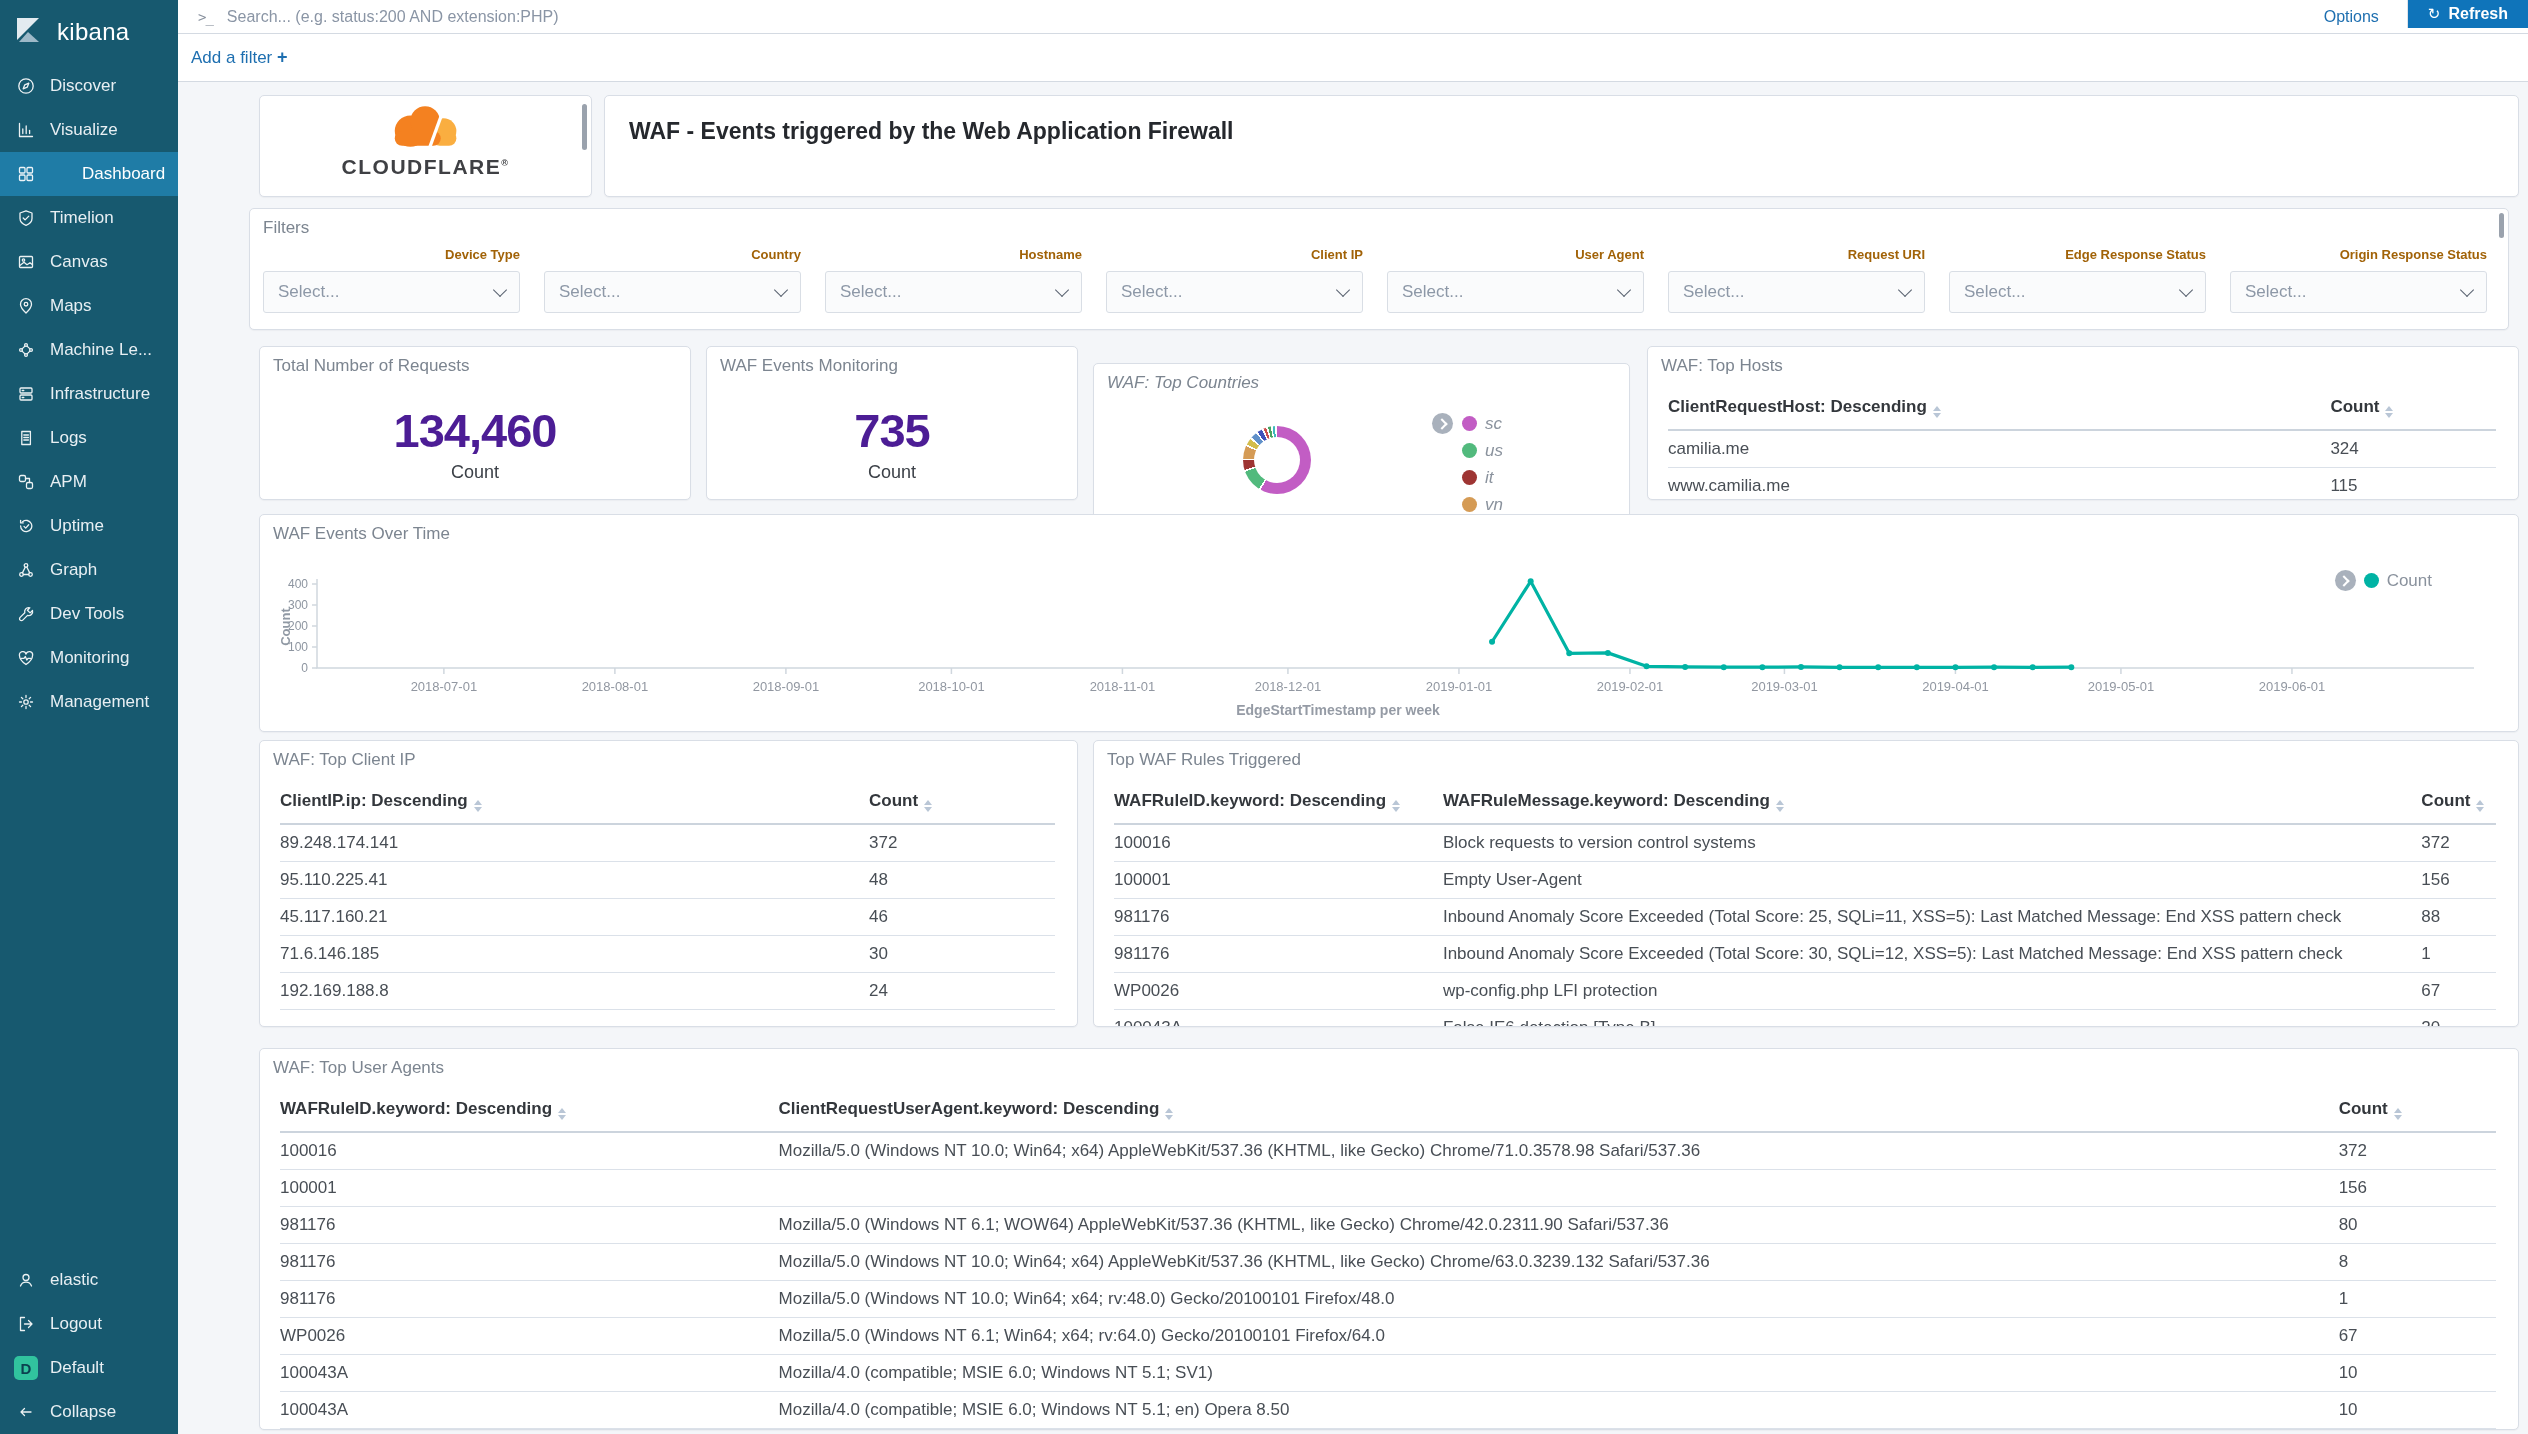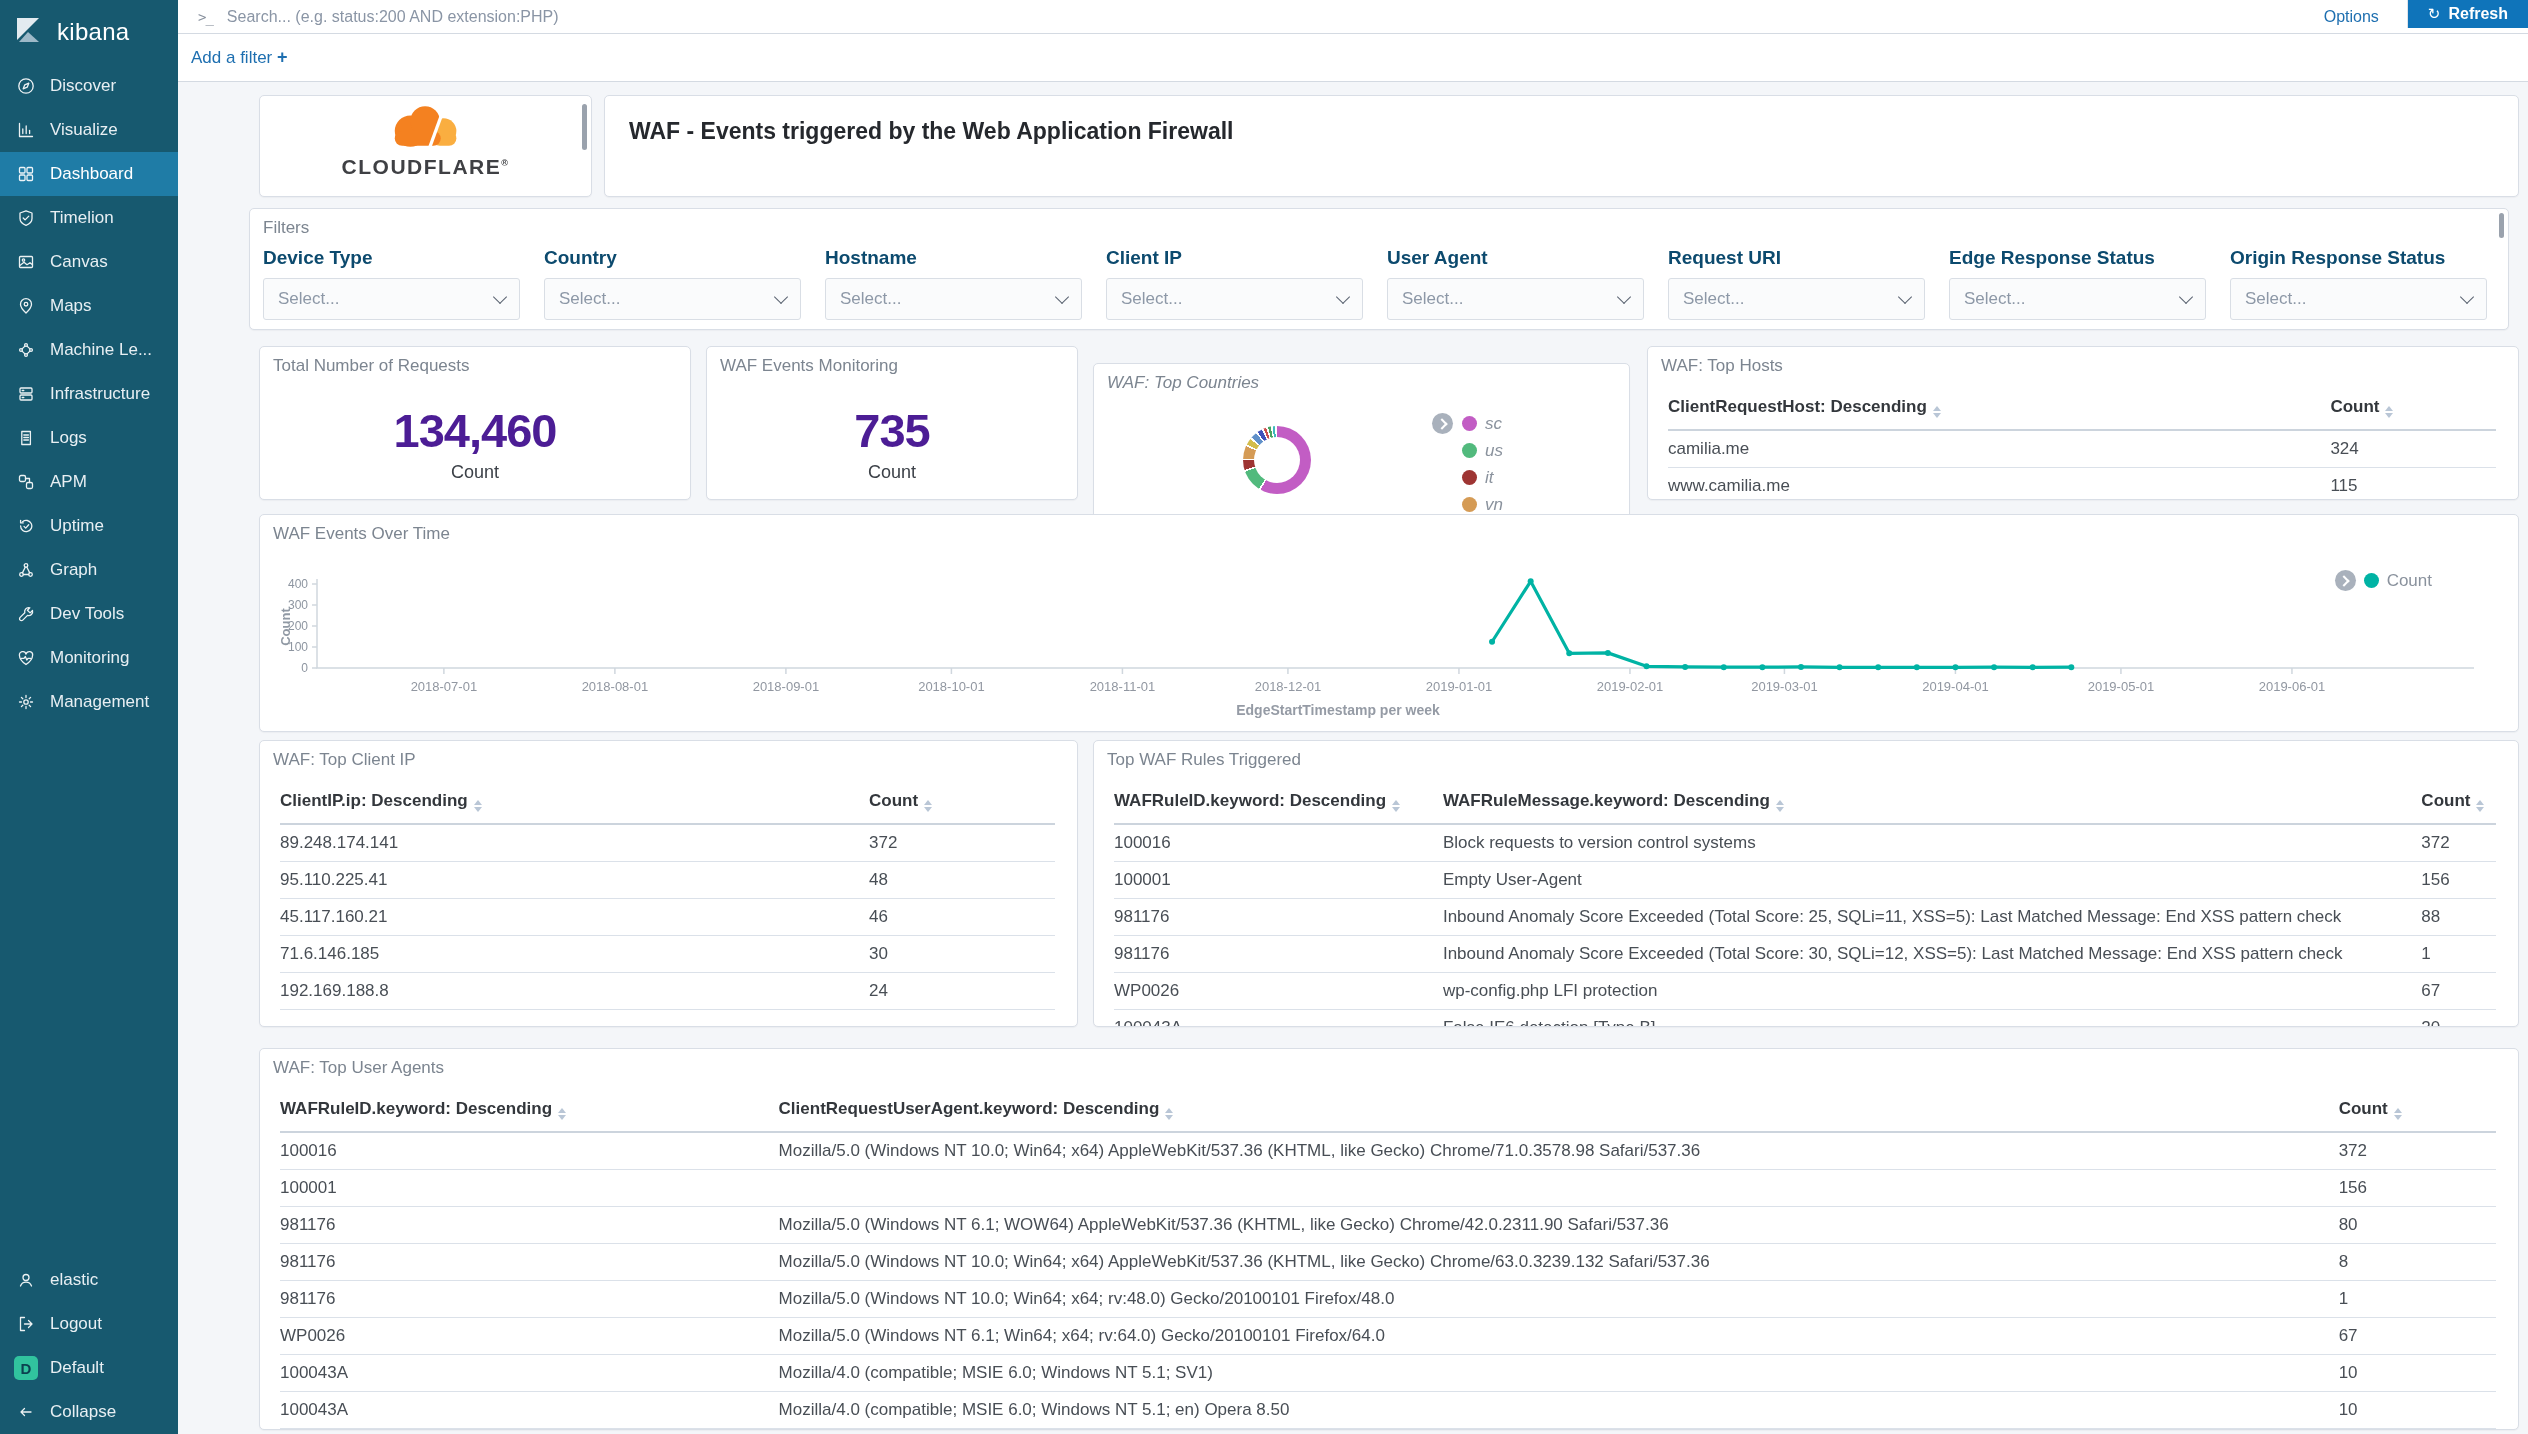--- a/index.html
+++ b/index.html
@@ -5,21 +5,21 @@
   html,body{margin:0;padding:0;}
   body{width:2528px;height:1434px;overflow:hidden;background:#f4f6f9;
        font-family:"Liberation Sans",sans-serif;}
   .app{display:flex;width:100%;height:100%;}
 
   
   .sidebar{width:178px;flex:none;background:#17596f;display:flex;flex-direction:column;color:#fff;}
   .logo{height:64px;display:flex;align-items:center;padding-left:12px;gap:13px;flex:none;cursor:pointer;}
   .logo-text{font-size:24px;color:#fff;letter-spacing:.3px;}
   .nav-item{height:44px;display:flex;align-items:center;cursor:pointer;color:#e8eff3;font-size:17px;}
-  .nav-item.active{background:#1f7ca6;color:#fff;}
+  .nav-item.active{background:#1f7ca6;color:#fff;gap:32px;}
   .nav-ic{width:20px;height:20px;margin:0 14px 0 16px;flex:none;opacity:.92;}
   .nav-ic svg{width:20px;height:20px;display:block;}
   .nav-footer{margin-top:auto;}
   .space-badge{width:24px;height:24px;border-radius:5px;background:#31c39e;color:#0b4150;
        font-weight:bold;font-size:15px;display:flex;align-items:center;justify-content:center;
        margin:0 12px 0 14px;flex:none;}
 
   
   .main{flex:1;display:flex;flex-direction:column;min-width:0;}
   .topbar{height:33px;background:#fff;border-bottom:1px solid #d4dae2;display:flex;align-items:center;flex:none;}
@@ -57,21 +57,21 @@
 
   
   .cf{position:absolute;left:50%;transform:translateX(-50%);top:2px;text-align:center;}
   .cf-text{font-size:21px;font-weight:bold;color:#3f4044;letter-spacing:1.5px;margin-top:-4px;text-align:right;}
   .cf-text sup{font-size:9px;}
   .dash-title{position:absolute;left:24px;top:22px;font-size:23px;font-weight:bold;color:#25282d;}
 
   
   .ff-wrap{position:absolute;left:13px;top:38px;display:flex;gap:24px;}
   .ffield{width:257px;flex:none;}
-  .ffield label{font-size:19px;font-weight:bold;color:#0c4a6e;display:block;margin-bottom:9px;}
+  .ffield label{font-size:13px;font-weight:bold;color:#a16207;display:block;margin-bottom:9px;text-align:right;}
   .fselect{height:40px;background:#fafbfc;border:1px solid #d9dee5;border-radius:3px;display:flex;
        align-items:center;justify-content:space-between;padding:0 14px;cursor:pointer;}
   .fselect .ph{color:#8d98a7;font-size:17px;}
   .chev{width:9px;height:9px;border-right:1.6px solid #596270;border-bottom:1.6px solid #596270;
        transform:rotate(45deg);margin-top:-5px;flex:none;}
 
   
   .metric{position:absolute;left:0;right:0;top:56px;text-align:center;}
   .metric .val{font-size:47px;font-weight:bold;color:#4c1d95;letter-spacing:-1px;}
   .metric .cnt{font-size:18px;color:#3c4148;margin-top:4px;}

